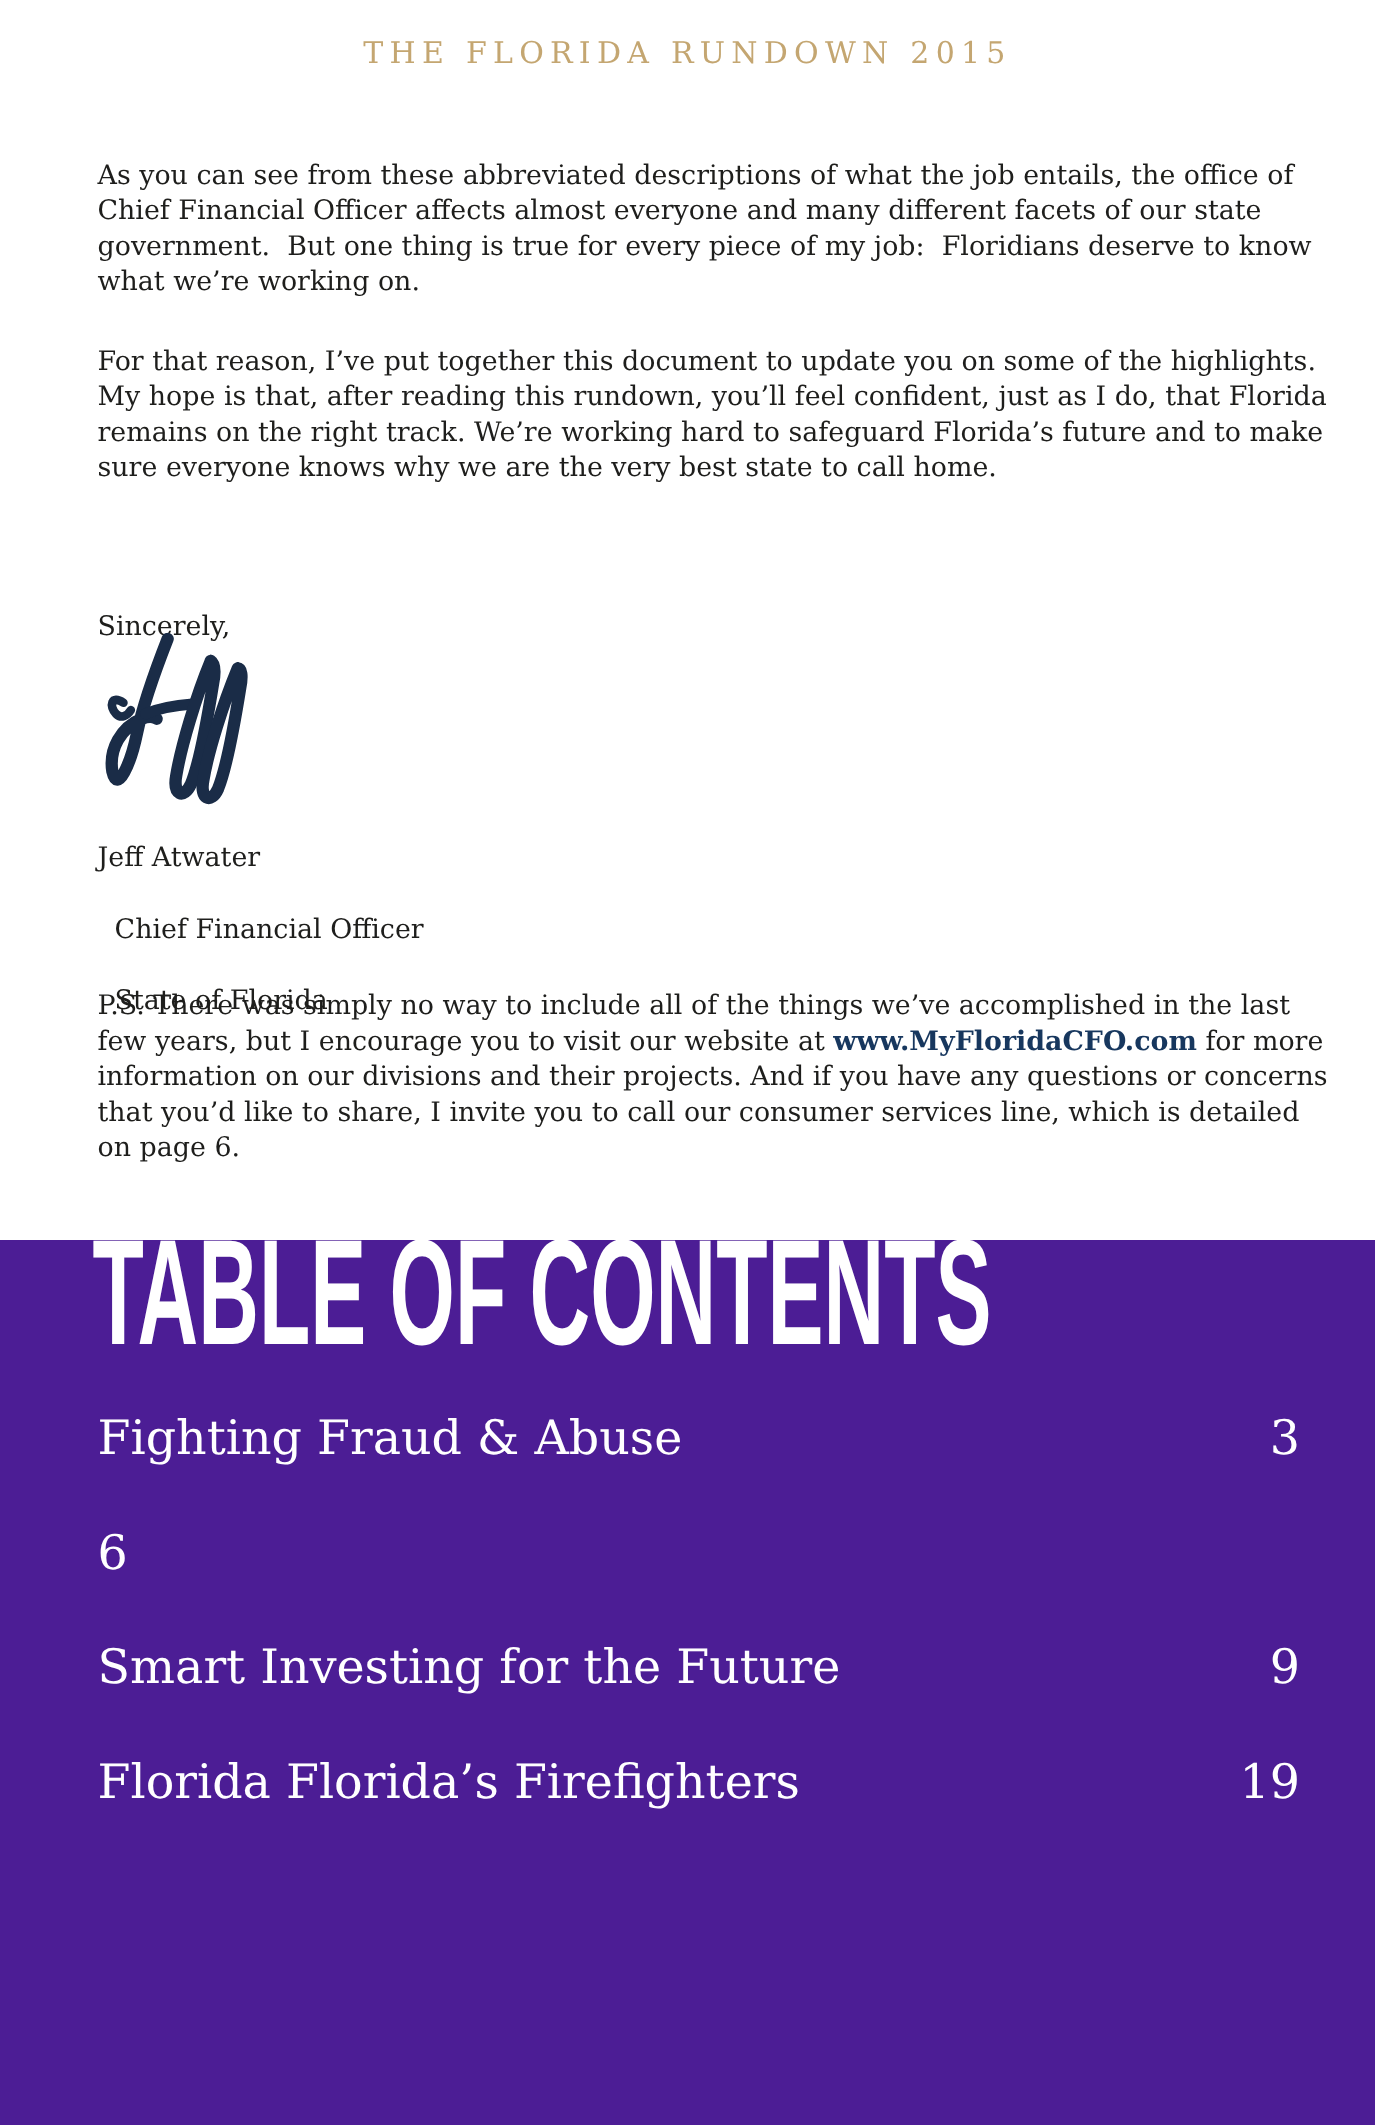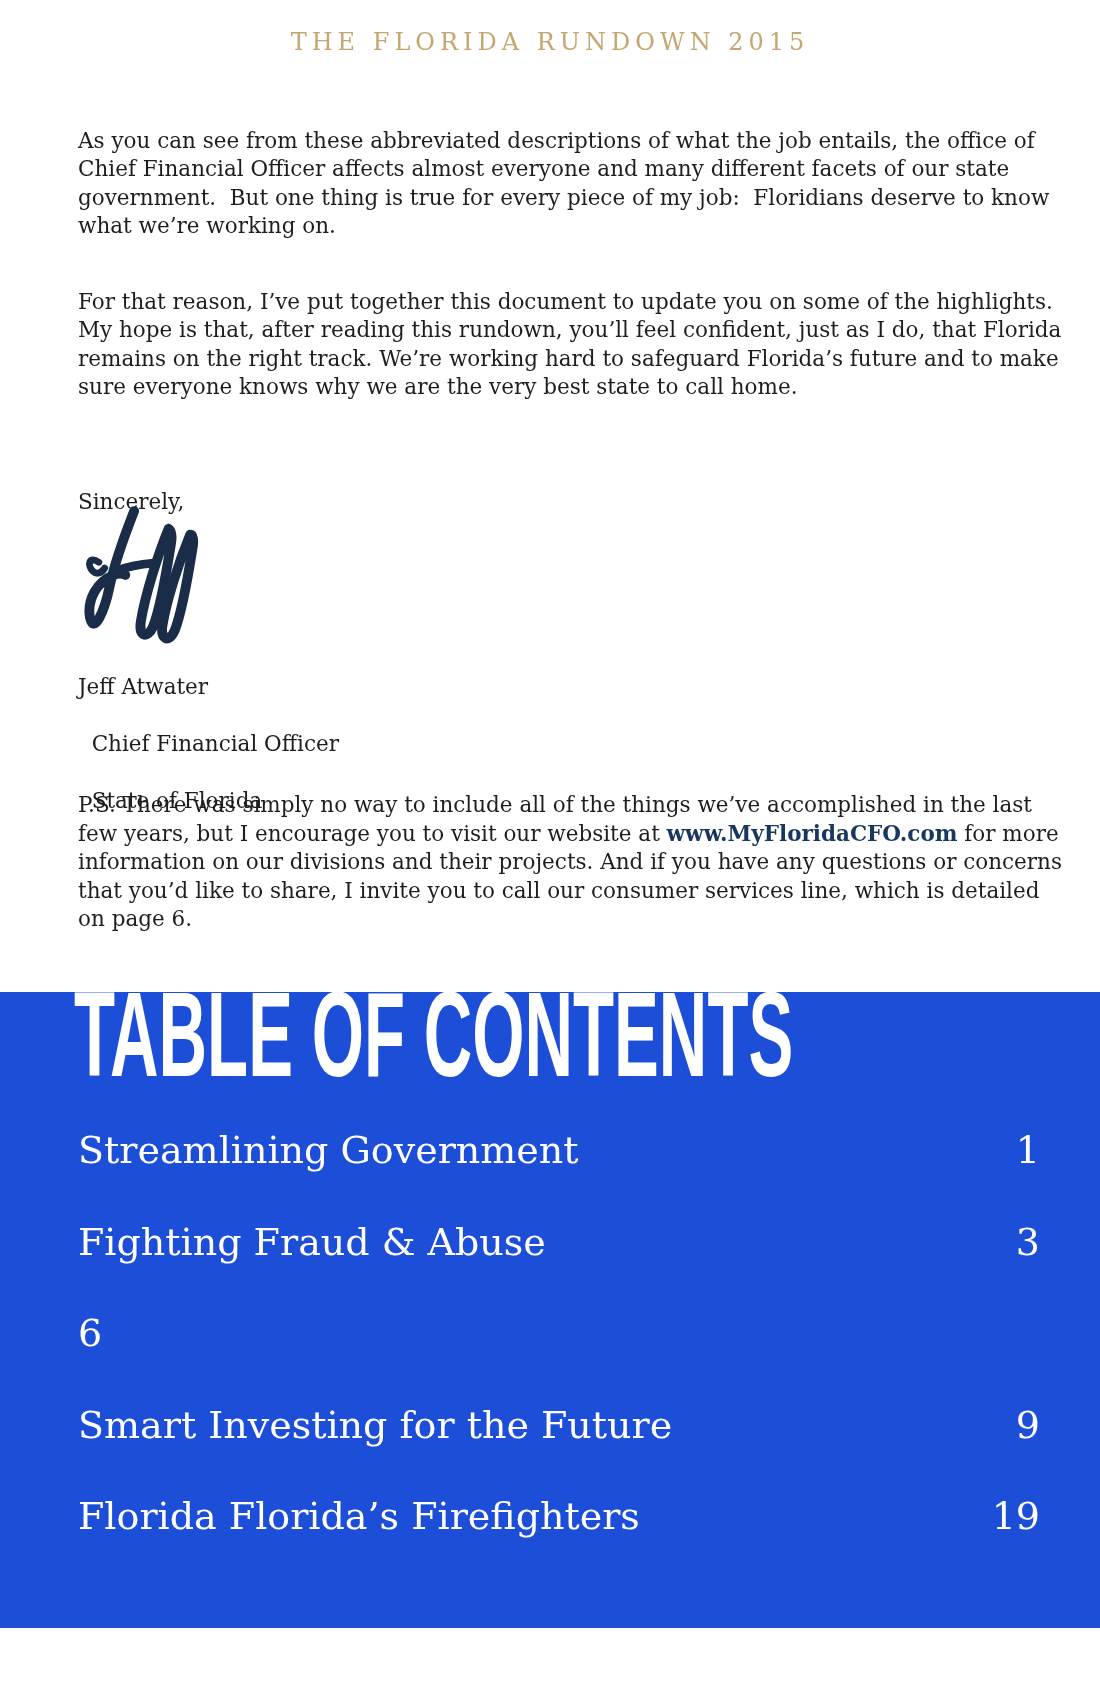--- a/index.html
+++ b/index.html
@@ -13,29 +13,29 @@
     text-align:center; color:#c4a671;
     font-size:24px; letter-spacing:5px; font-weight:normal;
     white-space:pre;
   }
   .body-text {
     position:absolute; left:78px;
     font-size:21.5px; line-height:28.5px; white-space:pre;
     color:#1e1e1c;
   }
   .p1 { top:105px; }
-  .p2 { top:266px; }
+  .p2 { top:254px; }
   .closing { top:466px; }
   .signature { position:absolute; left:84px; top:506px; width:118px; height:138px; }
   .name-block { top:651px; }
   .ps { top:776px;margin-top:15px; }
   .cfo-link { font-weight:bold; color:#17375e; text-decoration:none; }
   .toc-band {
-    position:absolute; left:0; top:992px; width:1100px; height:636px;
-    background:#1d4ed8;
+    position:absolute; left:0; top:992px; width:1100px; height:708px;
+    background:#4c1d95;
   }
   .toc-heading {
     position:absolute; left:74px; top:-18px; margin:0;
     color:#ffffff; font-family:"Liberation Sans", sans-serif;
     font-weight:bold; font-size:120px; line-height:1;
     letter-spacing:0px; white-space:pre;
     transform:scaleX(0.56); transform-origin:left top;
   }
   .toc-list {
     position:absolute; left:78px; top:135px; width:962px;
@@ -83,24 +83,20 @@
 few years, but I encourage you to visit our website at </span><a href="#" class="cfo-link">www.MyFloridaCFO.com</a><span> for more
 information on our divisions and their projects. And if you have any questions or concerns
 that you’d like to share, I invite you to call our consumer services line, which is detailed
 on page 6.</span></p>
 
   <div class="toc-band">
     <h1 class="toc-heading">TABLE OF CONTENTS</h1>
 
     <div class="toc-list">
       <div class="toc-row">
-        <span class="toc-label">Streamlining Government</span>
-        <span class="toc-page">1</span>
-      </div>
-      <div class="toc-row">
         <span class="toc-label">Fighting Fraud &amp; Abuse</span>
         <span class="toc-page">3</span>
       </div>
       <div class="toc-row">
         <span class="toc-page">6</span>
       </div>
       <div class="toc-row">
         <span class="toc-label">Smart Investing for the Future</span>
         <span class="toc-page">9</span>
       </div>

